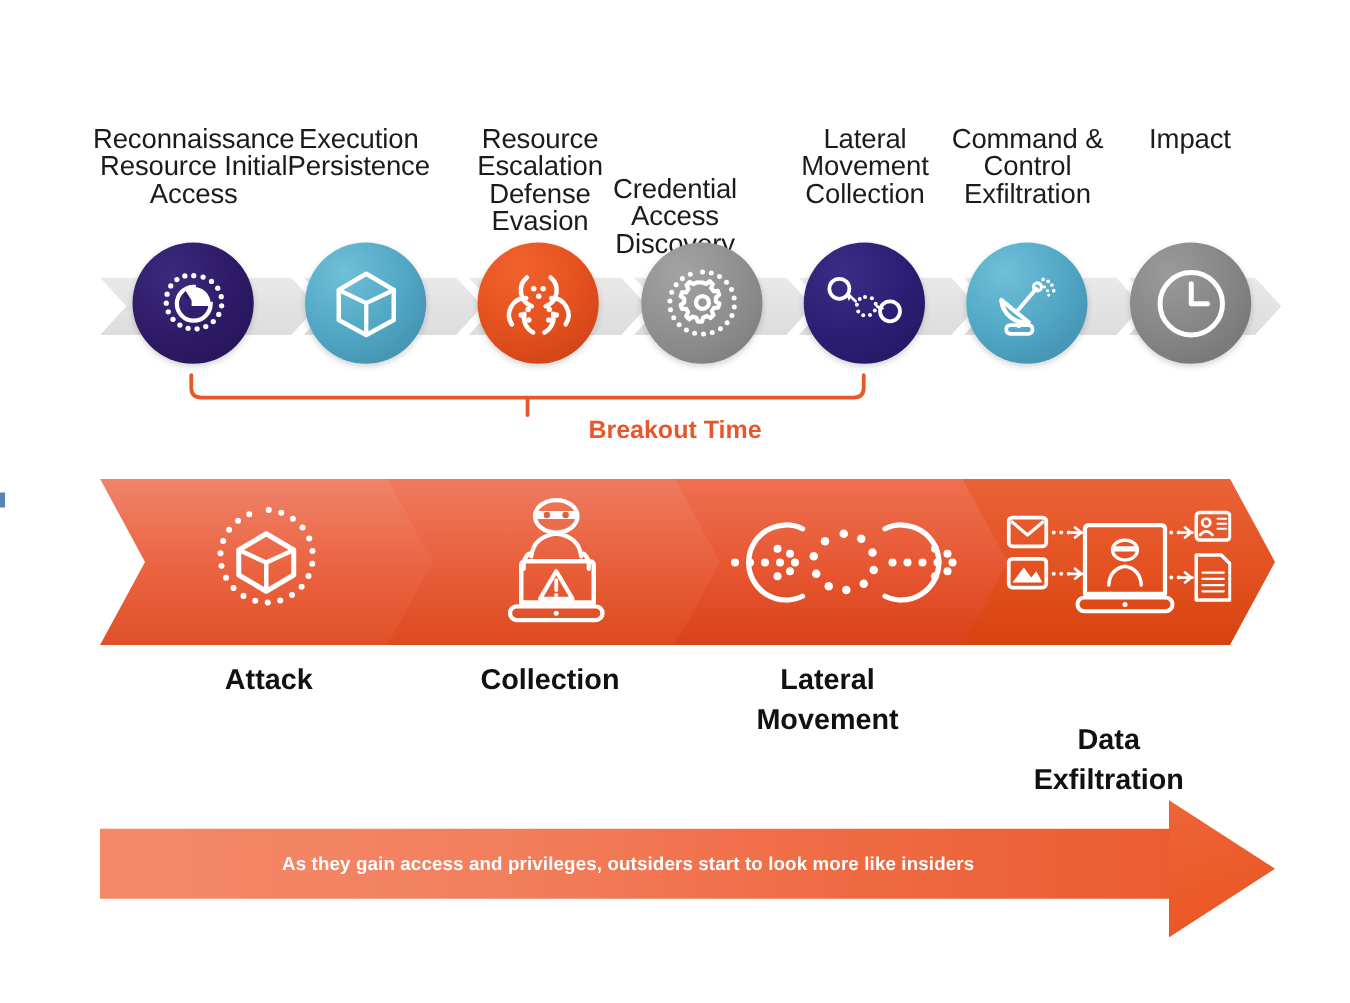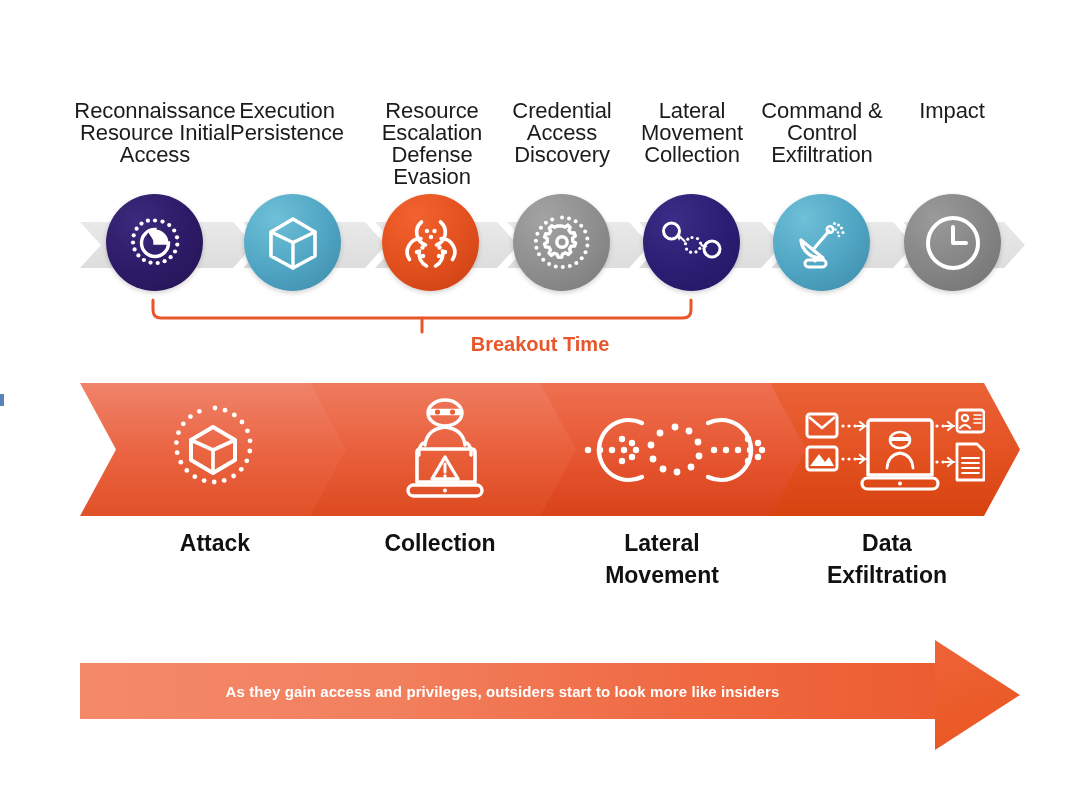--- a/index.html
+++ b/index.html
@@ -104,21 +104,21 @@
     <div class="kc-label" style="left:222px;width:130px;">
       <div>Execution</div>
       <div>Persistence</div>
     </div>
     <div class="kc-label" style="left:367px;width:130px;">
       <div>Resource</div>
       <div>Escalation</div>
       <div>Defense</div>
       <div>Evasion</div>
     </div>
-    <div class="kc-label" style="left:497px;width:130px;">
+    <div class="kc-label" style="left:475px;width:130px;margin-top:40px;">
       <div>Credential</div>
       <div>Access</div>
       <div>Discovery</div>
     </div>
     <div class="kc-label" style="left:627px;width:130px;">
       <div>Lateral</div>
       <div>Movement</div>
       <div>Collection</div>
     </div>
     <div class="kc-label" style="left:757px;width:130px;">
@@ -479,21 +479,21 @@
     <div class="stage-label" style="left:110px;width:210px;">
       <div>Attack</div>
     </div>
     <div class="stage-label" style="left:335px;width:210px;">
       <div>Collection</div>
     </div>
     <div class="stage-label" style="left:557px;width:210px;">
       <div>Lateral</div>
       <div>Movement</div>
     </div>
-    <div class="stage-label" style="left:782px;width:210px;">
+    <div class="stage-label" style="left:782px;width:210px;margin-top:48px;">
       <div>Data</div>
       <div>Exfiltration</div>
     </div>
   </div>
 
   <div class="bottom-arrow">
     <div class="ba-body"></div>
     <div class="ba-head"></div>
     <div class="ba-text">As they gain access and privileges, outsiders start to look more like insiders</div>
   </div>

